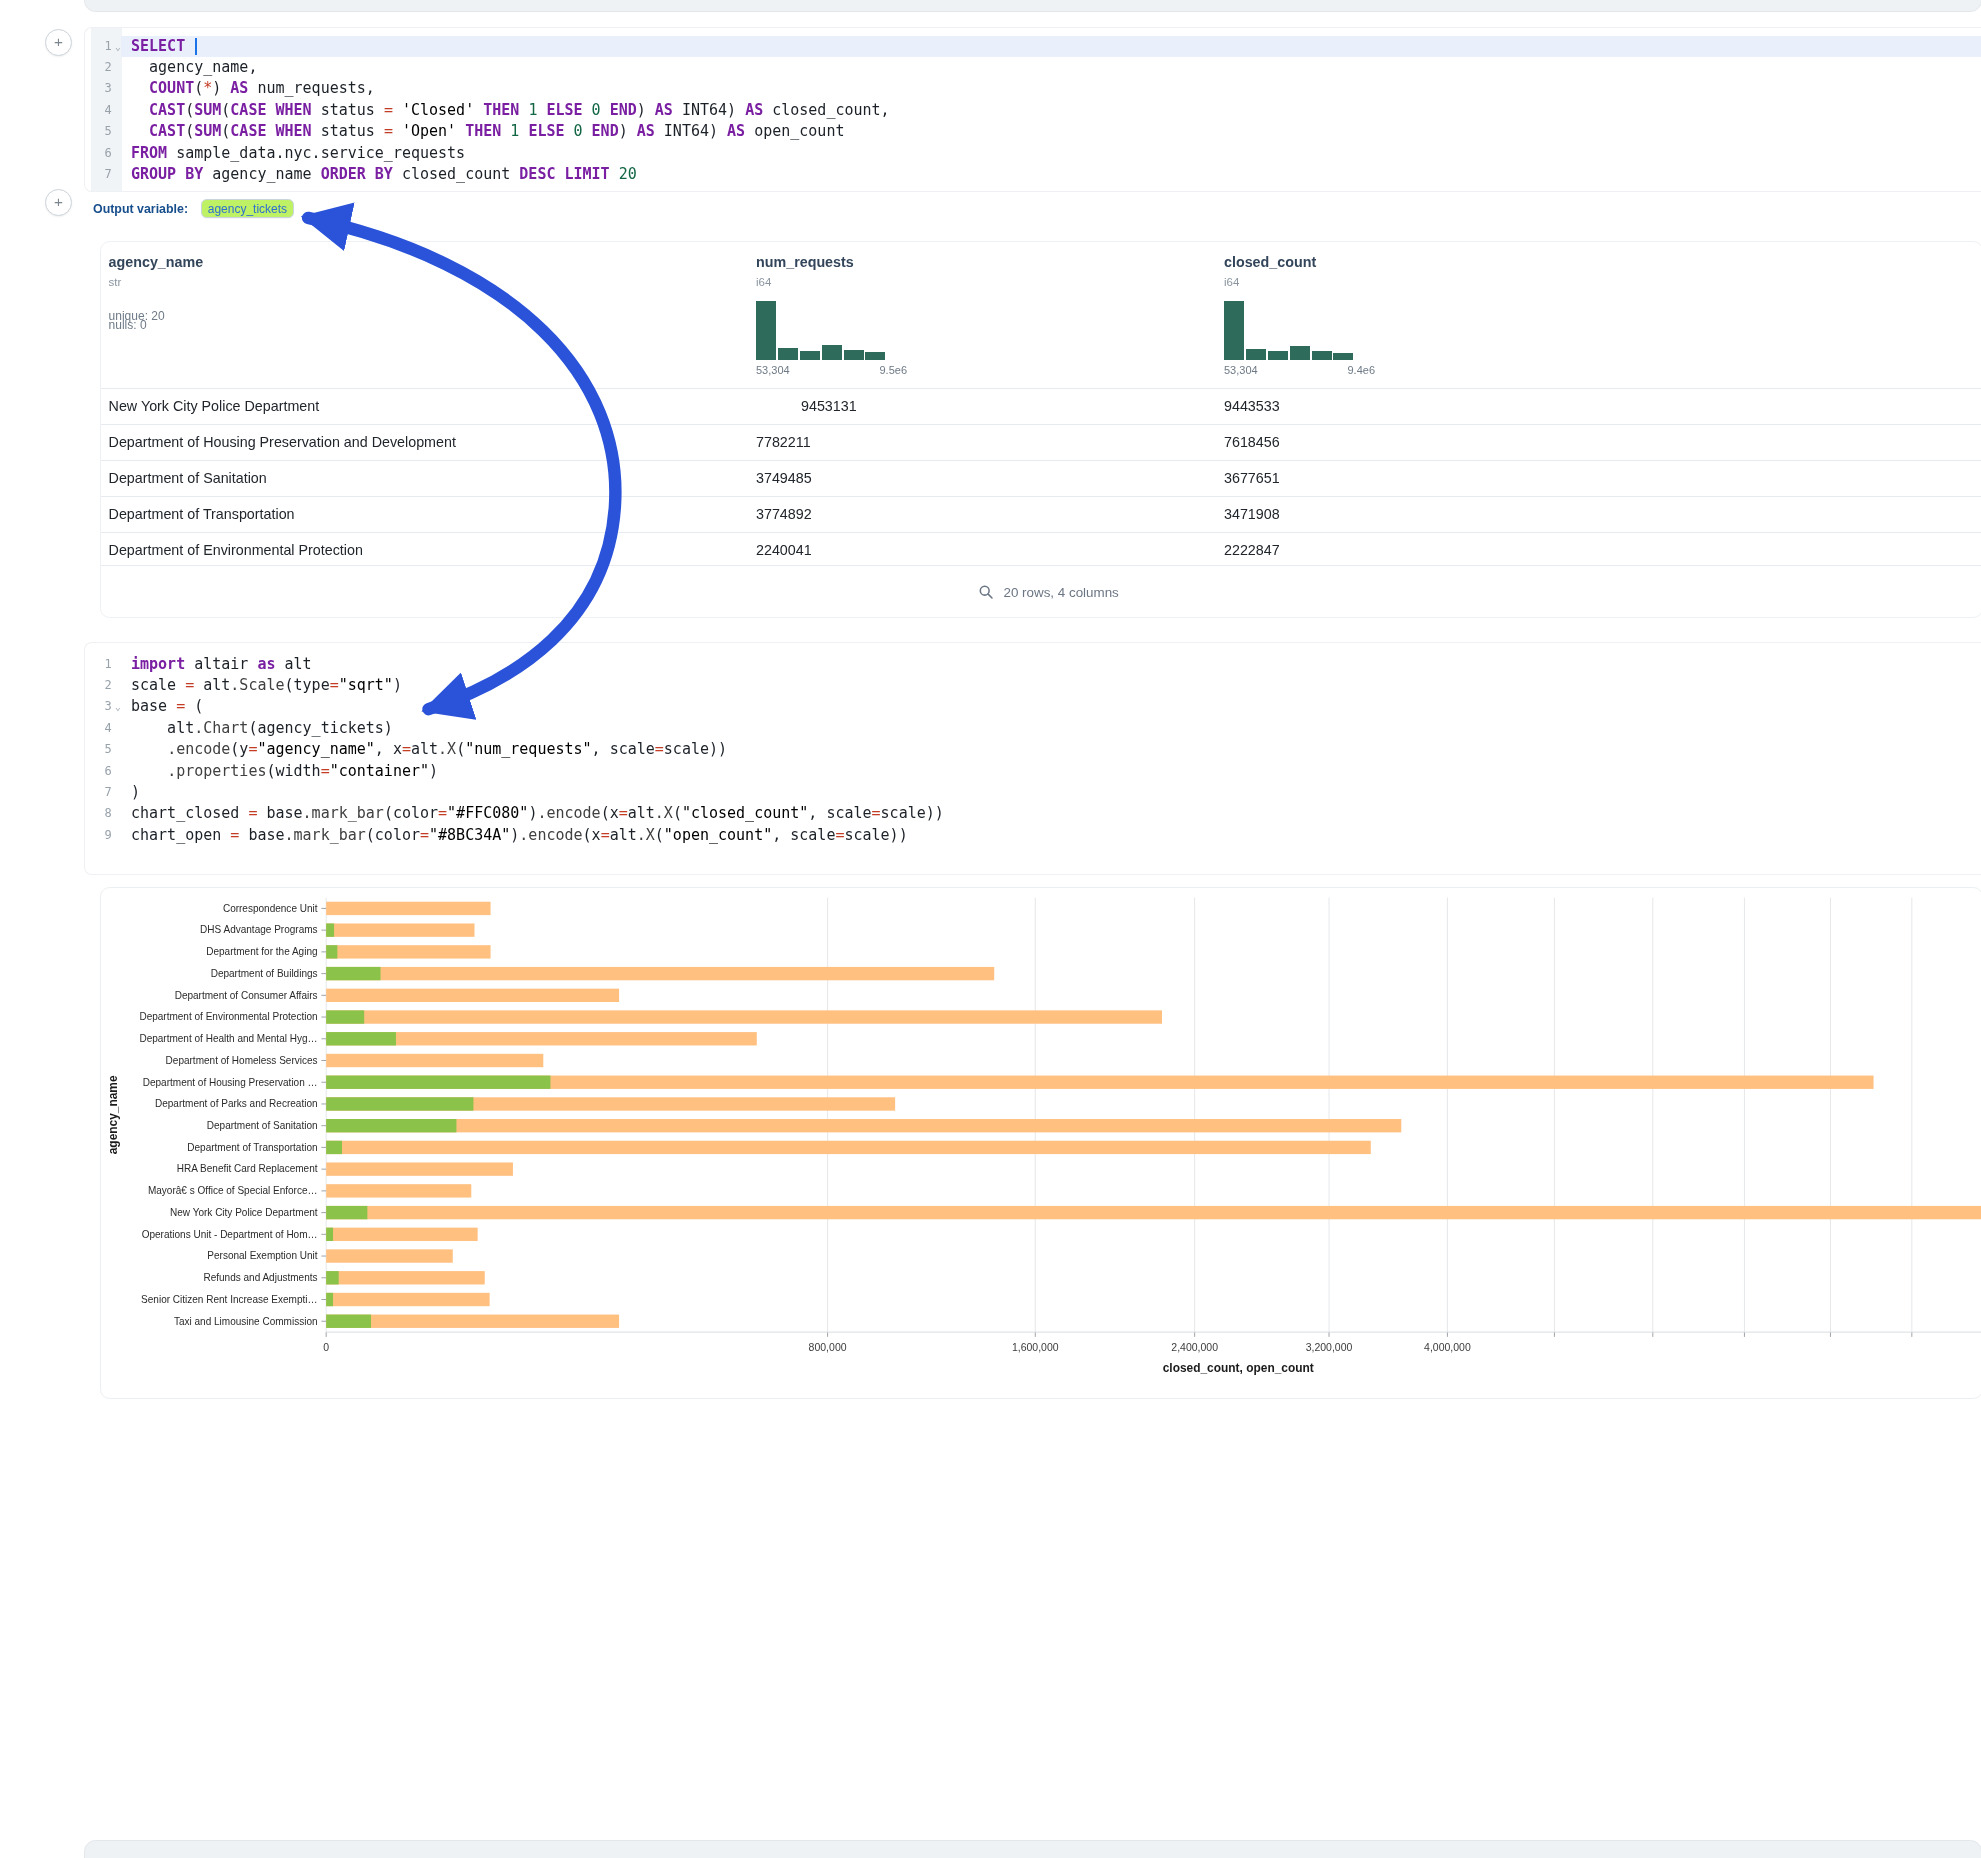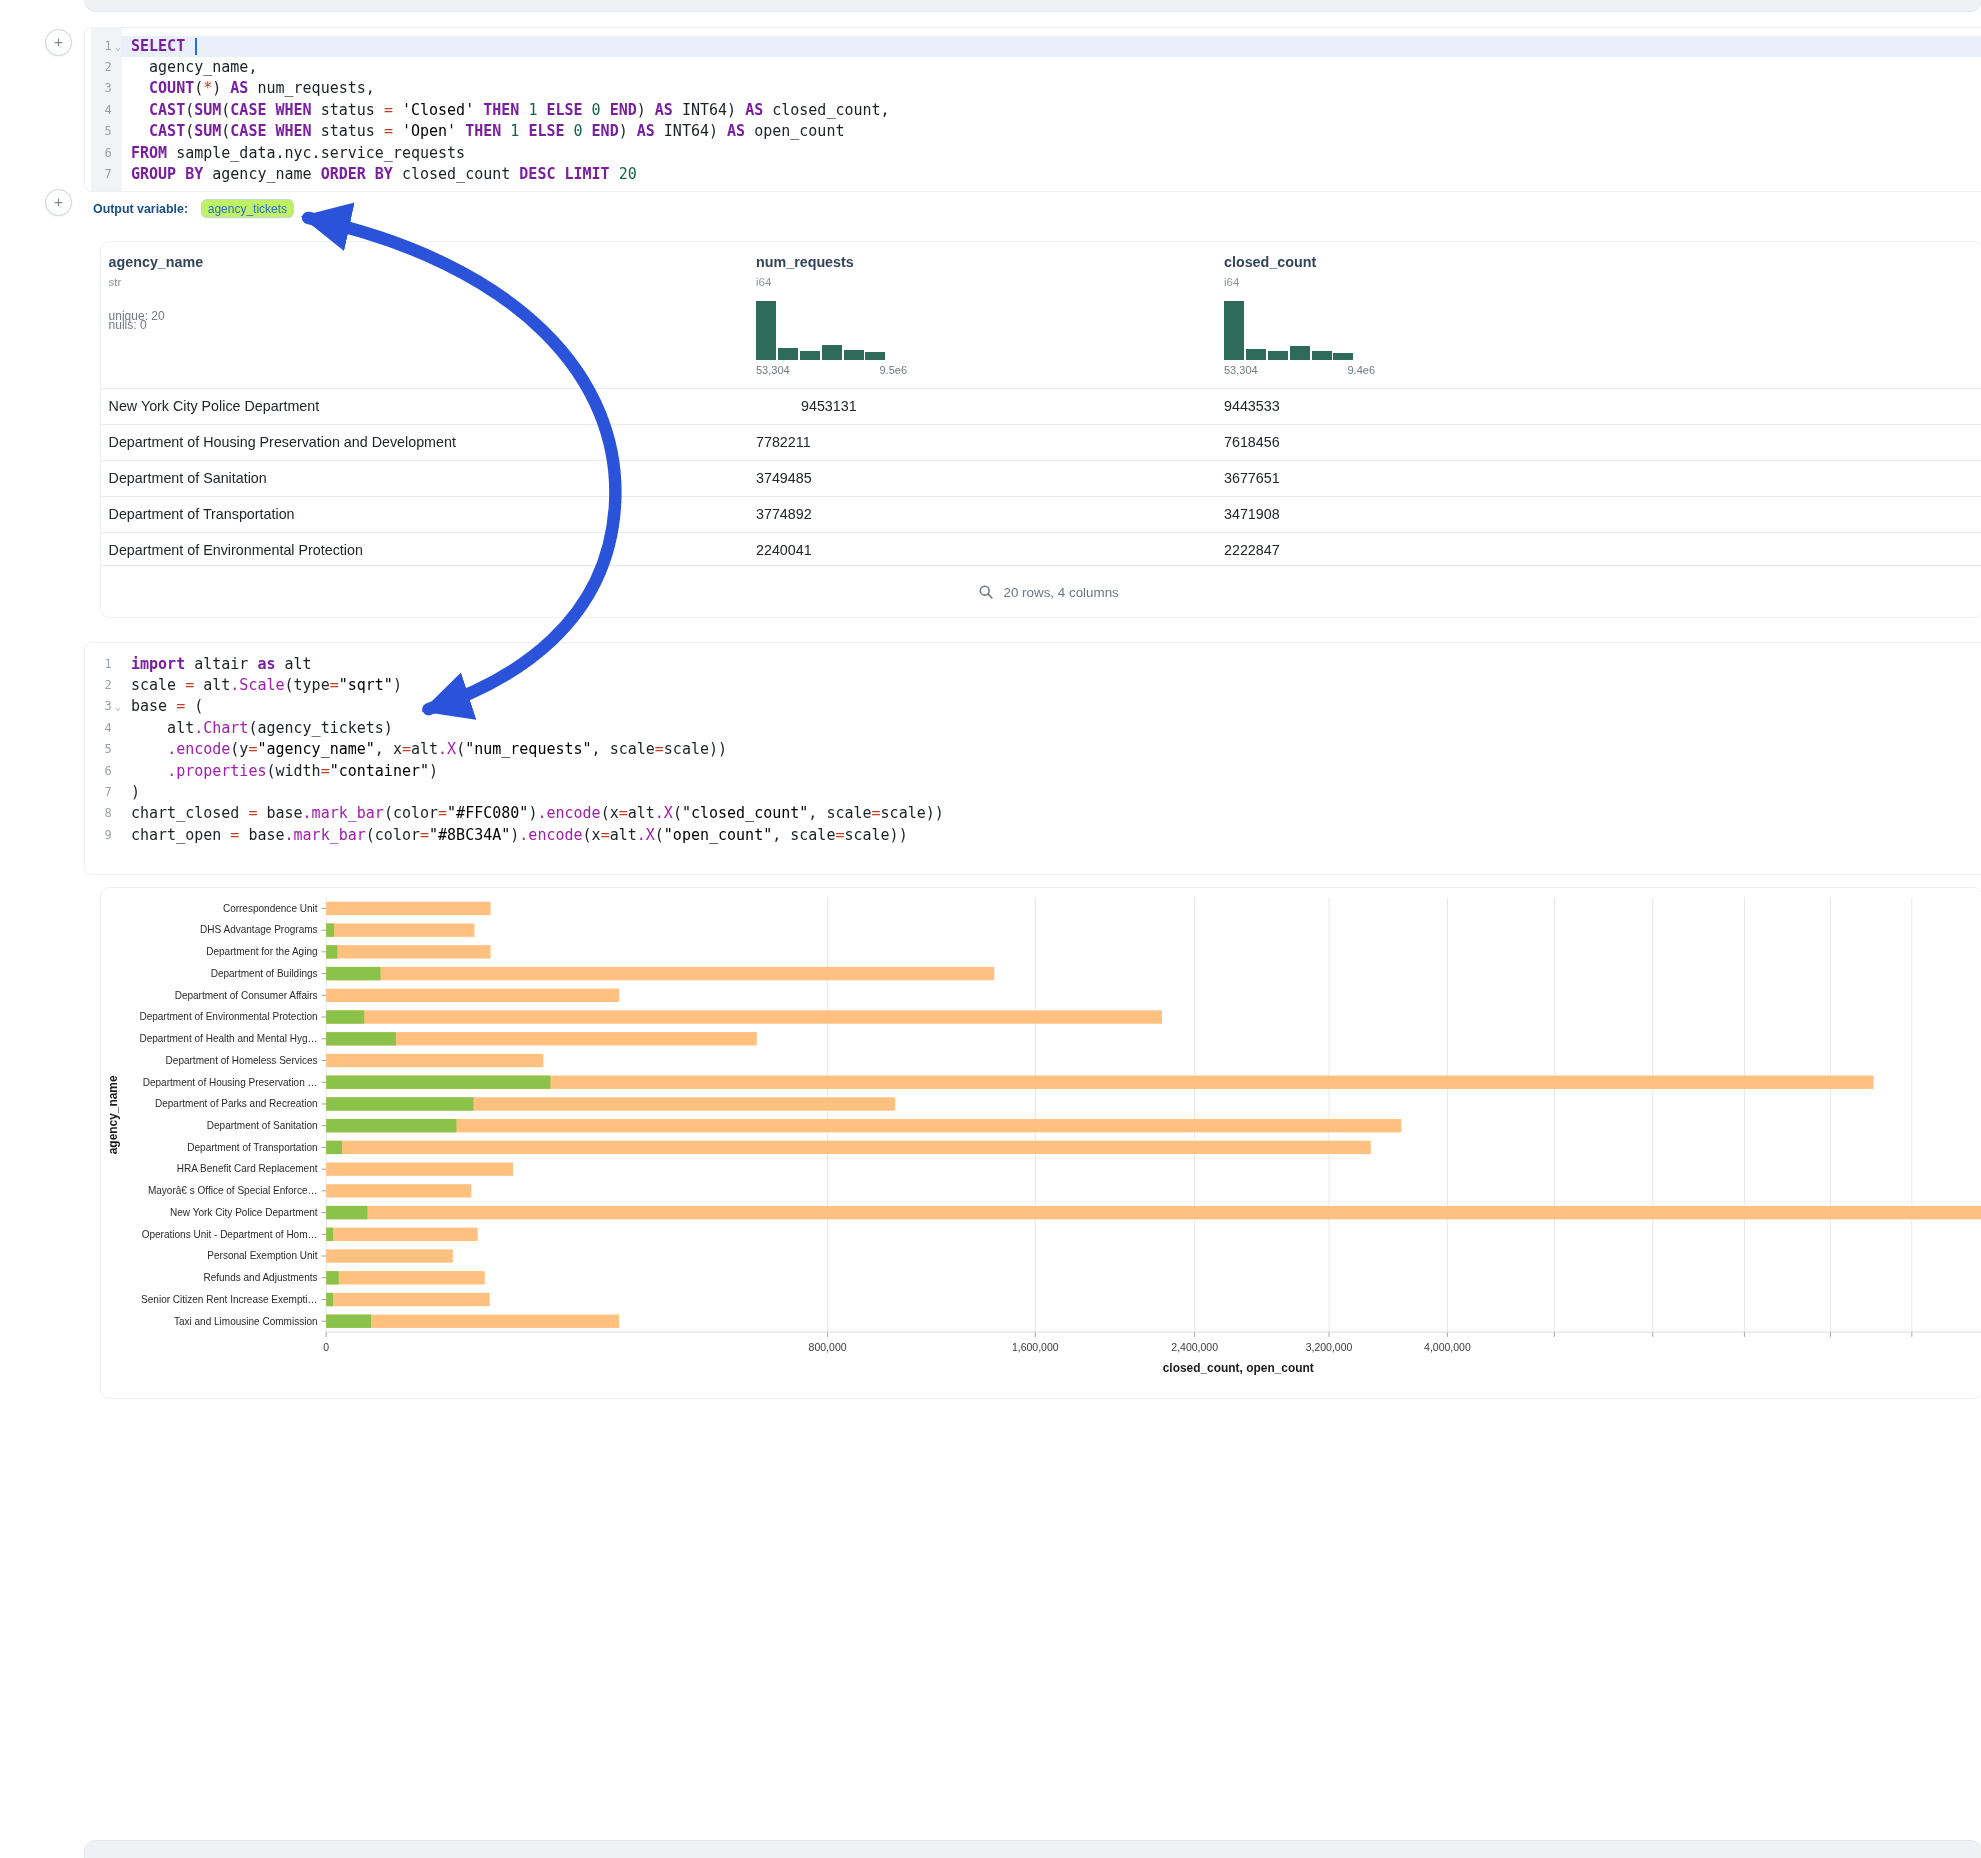--- a/index.html
+++ b/index.html
@@ -32,21 +32,21 @@
   .code-line .ln{
     position:absolute;left:5.7px;width:21px;text-align:right;
     color:#98a2ab;font-size:12px;line-height:21.4px;
   }
   .code-line .fold{position:absolute;left:30px;width:11.5px;color:#9aa4ad;font-size:9.6px;line-height:21.4px;}
   .code-line .code{display:block;padding-left:46px;}
   .t-kw{color:#7A1FA2;font-weight:600;}
   .t-str{color:#000000;}
   .t-num{color:#116644;}
   .t-op{color:#C33C23;}
-  .t-fn{color:#a21caf;}
+  .t-fn{color:#404040;}
   .t-plain{color:#1c2128;}
   .t-caret{display:inline-block;width:1.9px;height:16.3px;background:#1a73e8;vertical-align:text-bottom;margin-left:1px;}
 
   .outvar-row{position:absolute;left:93px;top:196px;height:25px;display:flex;align-items:center;gap:13px;}
   .outvar-label{font-size:12.4px;font-weight:700;color:#174e8c;}
   .outvar-chip{
     border:1px solid #c9d4df;border-radius:5.7px;background:#bef264;
     padding:1.9px 5.7px;font-size:12px;color:#2f6fd0;max-width:80px;
     white-space:nowrap;overflow:hidden;box-shadow:0 1px 1px rgba(0,0,0,.04);cursor:pointer;
   }

